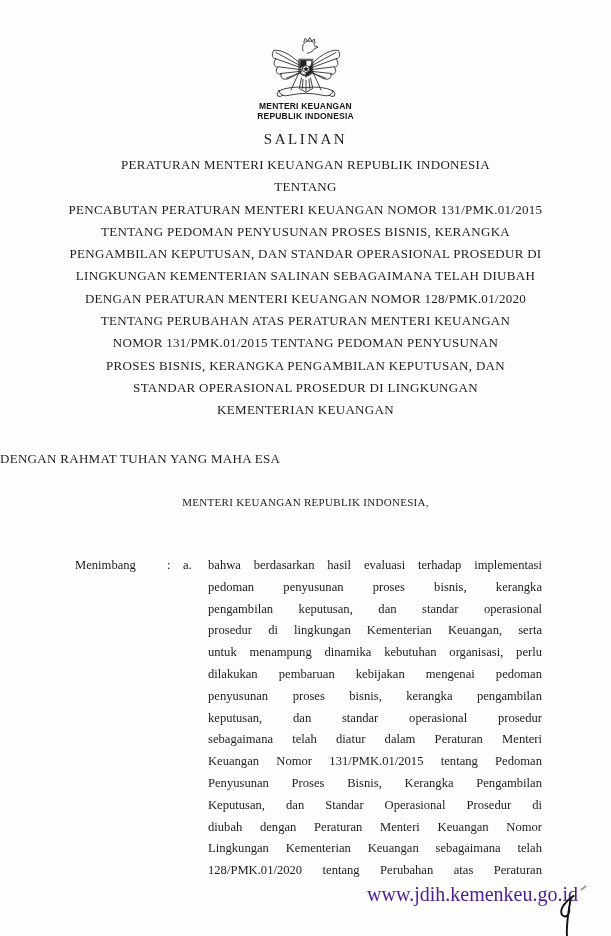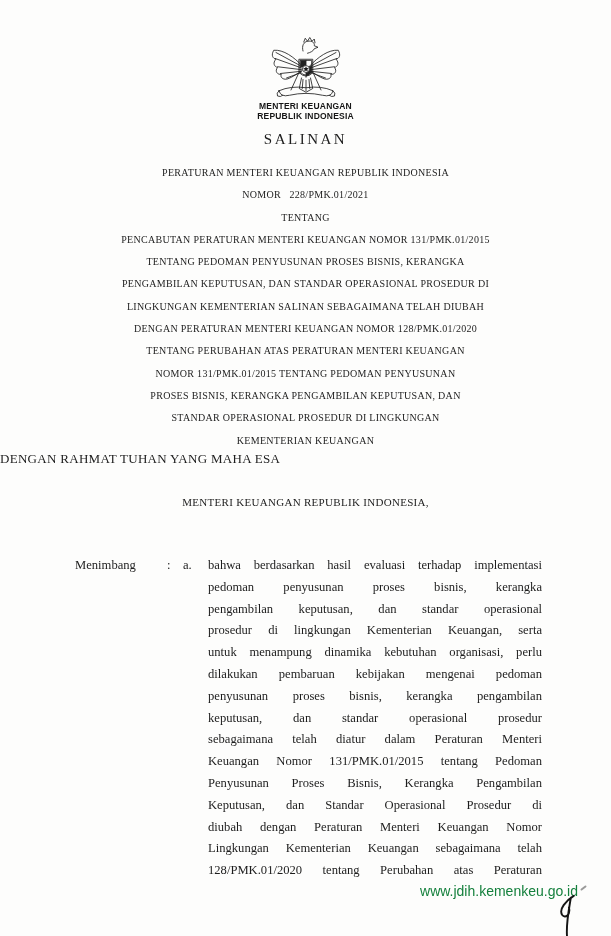--- a/index.html
+++ b/index.html
@@ -40,24 +40,23 @@
     font-weight: normal;
     font-size: 15px;
     letter-spacing: 2.5px;
   }
   .title-block {
     position: absolute;
     top: 154px;
     left: 28px;
     right: 28px;
     text-align: center;
-    font-size: 10px;
+    font-size: 13px;
     line-height: 22.3px;
     letter-spacing: 0.3px;
-    margin-top: 8px;
   }
   .title-block .t { white-space: pre; }
   .invocation {
     position: absolute;
     top: 451px;
     left: 0; right: 0;
     font-size: 13px;
     letter-spacing: 0.3px;
   }
   .authority {
@@ -84,23 +83,23 @@
   .c-text   { flex: 1 1 auto; min-width: 0; }
   .c-line {
     text-align: justify;
     text-align-last: justify;
     text-justify: inter-word;
   }
   .watermark {
     position: absolute;
     top: 883px;
     right: 33px;
-    font-family: Liberation Sans, sans-serif;
-    font-size: 14px;
-    color: #15803d;
+    font-family: Liberation Serif, serif;
+    font-size: 20px;
+    color: #4c1d95;
   }
   .pen-tick {
     position: absolute;
     top: 887px;
     right: 24px;
     width: 7px;
     height: 2px;
     background: #9a9a9a;
     transform: rotate(-38deg);
     border-radius: 1px;
@@ -169,21 +168,20 @@
 
   <div class="ministry">
     <div>MENTERI KEUANGAN</div>
     <div>REPUBLIK INDONESIA</div>
   </div>
 
   <div class="salinan">SALINAN</div>
 
   <div class="title-block">
     <div class="t">PERATURAN MENTERI KEUANGAN REPUBLIK INDONESIA</div>
-    <div class="t">NOMOR   228/PMK.01/2021</div>
     <div class="t">TENTANG</div>
     <div class="t">PENCABUTAN PERATURAN MENTERI KEUANGAN NOMOR 131/PMK.01/2015</div>
     <div class="t">TENTANG PEDOMAN PENYUSUNAN PROSES BISNIS, KERANGKA</div>
     <div class="t">PENGAMBILAN KEPUTUSAN, DAN STANDAR OPERASIONAL PROSEDUR DI</div>
     <div class="t">LINGKUNGAN KEMENTERIAN SALINAN SEBAGAIMANA TELAH DIUBAH</div>
     <div class="t">DENGAN PERATURAN MENTERI KEUANGAN NOMOR 128/PMK.01/2020</div>
     <div class="t">TENTANG PERUBAHAN ATAS PERATURAN MENTERI KEUANGAN</div>
     <div class="t">NOMOR 131/PMK.01/2015 TENTANG PEDOMAN PENYUSUNAN</div>
     <div class="t">PROSES BISNIS, KERANGKA PENGAMBILAN KEPUTUSAN, DAN</div>
     <div class="t">STANDAR OPERASIONAL PROSEDUR DI LINGKUNGAN</div>

